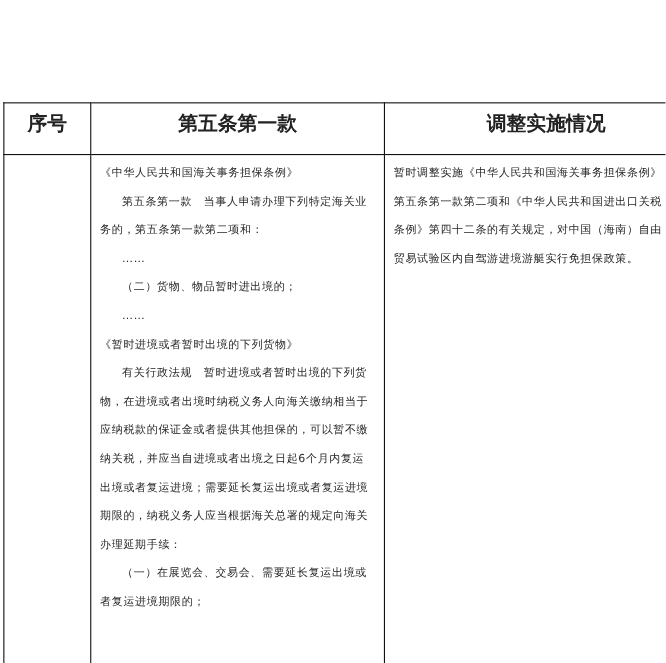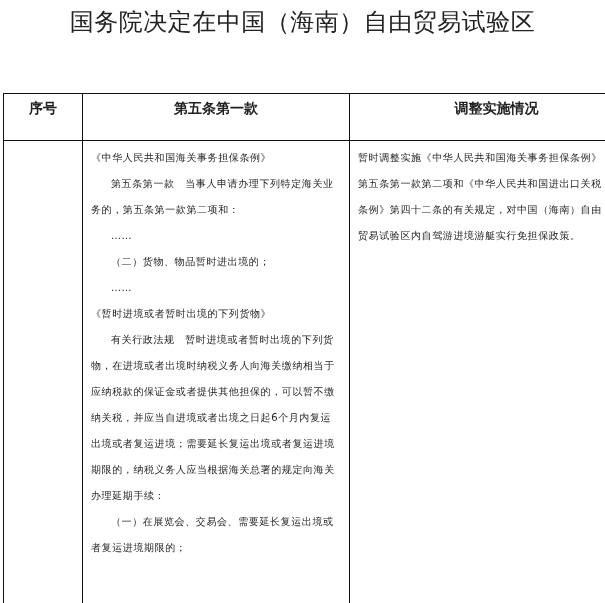--- a/index.html
+++ b/index.html
@@ -18,41 +18,40 @@
   .title div { white-space: nowrap; }
   table.reg {
     position: absolute; left: 3px; top: 93px;
     border-collapse: collapse; table-layout: fixed;
     width: 640px;
   }
   table.reg th, table.reg td {
     border: 1.5px solid #111; vertical-align: top; padding: 0;
   }
   table.reg th {
-    height: 40px; font-size: 14px; font-weight: bold;
+    height: 40px; font-size: 18px; font-weight: bold;
     text-align: center; vertical-align: top; padding-top: 6px;
     color: #222;
   }
   table.reg td { height: 520px; }
   .cell {
     font-size: 10px; line-height: 26px; color: #1f1f1f;
     padding: 4px 8px 0 8px; letter-spacing: 0.6px;
   }
   .cell p { margin: 0; }
   .indent { text-indent: 2em; }
   .col-idx { width: 79px; }
   .col-law { width: 267px; }
   .col-adj { width: 294px; }
   .cell.adj { padding-left: 8px; width: 245px; }
 </style>
 </head>
 <body>
 
 <div class="title">
-  <div>国务院决定在中国（海南）自由贸易试验区</div>
 </div>
 
 <table class="reg">
   <colgroup>
     <col class="col-idx">
     <col class="col-law">
     <col class="col-adj">
   </colgroup>
   <thead>
     <tr>

